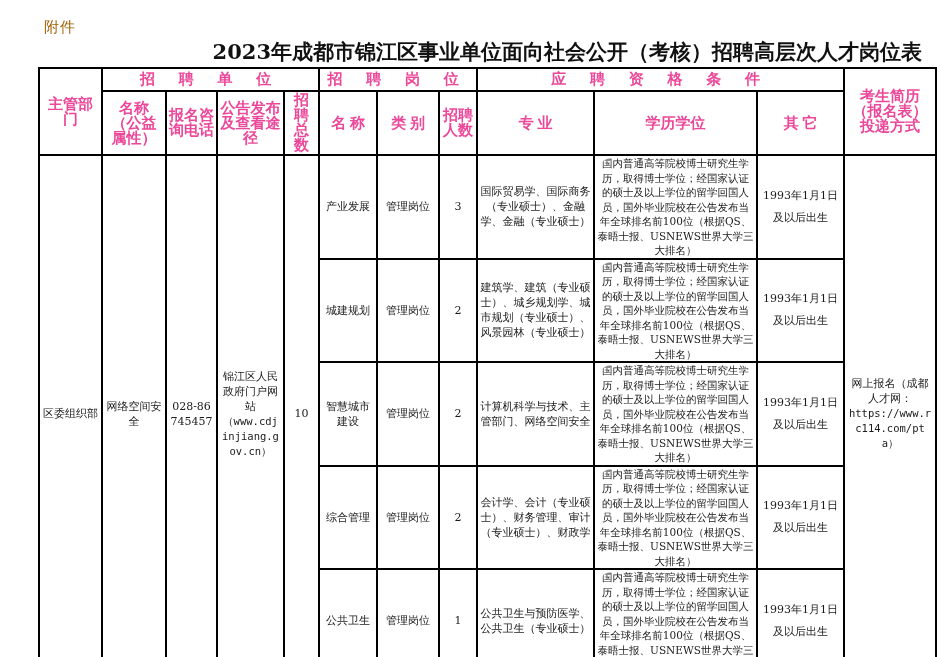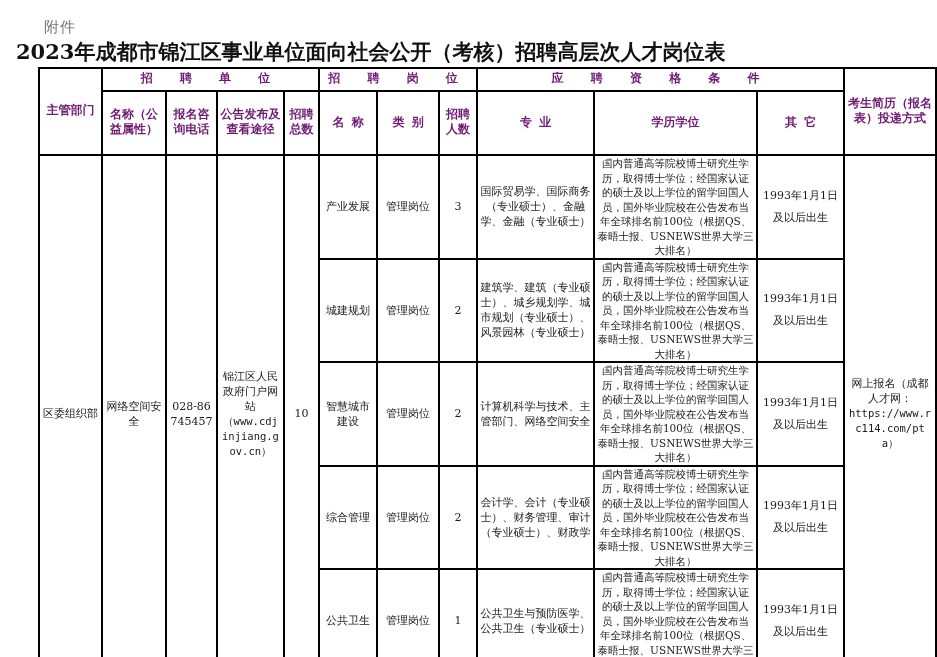--- a/index.html
+++ b/index.html
@@ -1,21 +1,21 @@
 <!DOCTYPE html>
 <html><head>
 <meta charset="utf-8">
 <style>
   html, body { margin:0; padding:0; background:#ffffff; }
   body { width:937px; height:657px; position:relative; overflow:hidden; font-family:"DejaVu Serif", serif; color:#1a1a1a; }
-  .attach { position:absolute; left:44px; top:18px; font-size:15px; font-family:"DejaVu Sans", sans-serif; color:#737373; letter-spacing:1px; }
-  .title { position:absolute; left:0; width:922px; top:38px; text-align:left; font-size:21px; font-weight:bold; font-family:"DejaVu Serif", serif; letter-spacing:0px; color:#111;padding-left:16px; }
+  .attach { position:absolute; left:44px; top:18px; font-size:15px; font-family:"DejaVu Sans", sans-serif; color:#a16207; letter-spacing:1px; }
+  .title { position:absolute; left:0; width:922px; top:38px; text-align:right; font-size:21px; font-weight:bold; font-family:"DejaVu Serif", serif; letter-spacing:0px; color:#111; }
   table.grid { position:absolute; left:38px; top:67px; border-collapse:collapse; table-layout:fixed; width:897px; }
   table.grid td, table.grid th { border:2px solid #000; padding:0 2px; text-align:center; vertical-align:middle; overflow:hidden; }
-  th { font-family:Liberation Mono, monospace; font-weight:bold; font-size:12px; line-height:15px; color:#701a75; }
+  th { font-family:Liberation Serif, serif; font-weight:bold; font-size:15px; line-height:15px; color:#ec4899; }
   th.group { letter-spacing:10px; height:21px; }
   td { font-size:11px; line-height:15px;border-radius:21px; }
   tr.body-row td { height:97px; }
   .mono { font-family:"DejaVu Sans Mono", monospace; font-size:10.5px; word-break:break-all; }
   .qual { font-size:10.5px; line-height:14.5px; text-align:justify; text-align-last:center; padding:0 2px; }
   .other { text-align:left; font-size:11px; line-height:22px; }
 </style>
 </head>
 <body>
 

